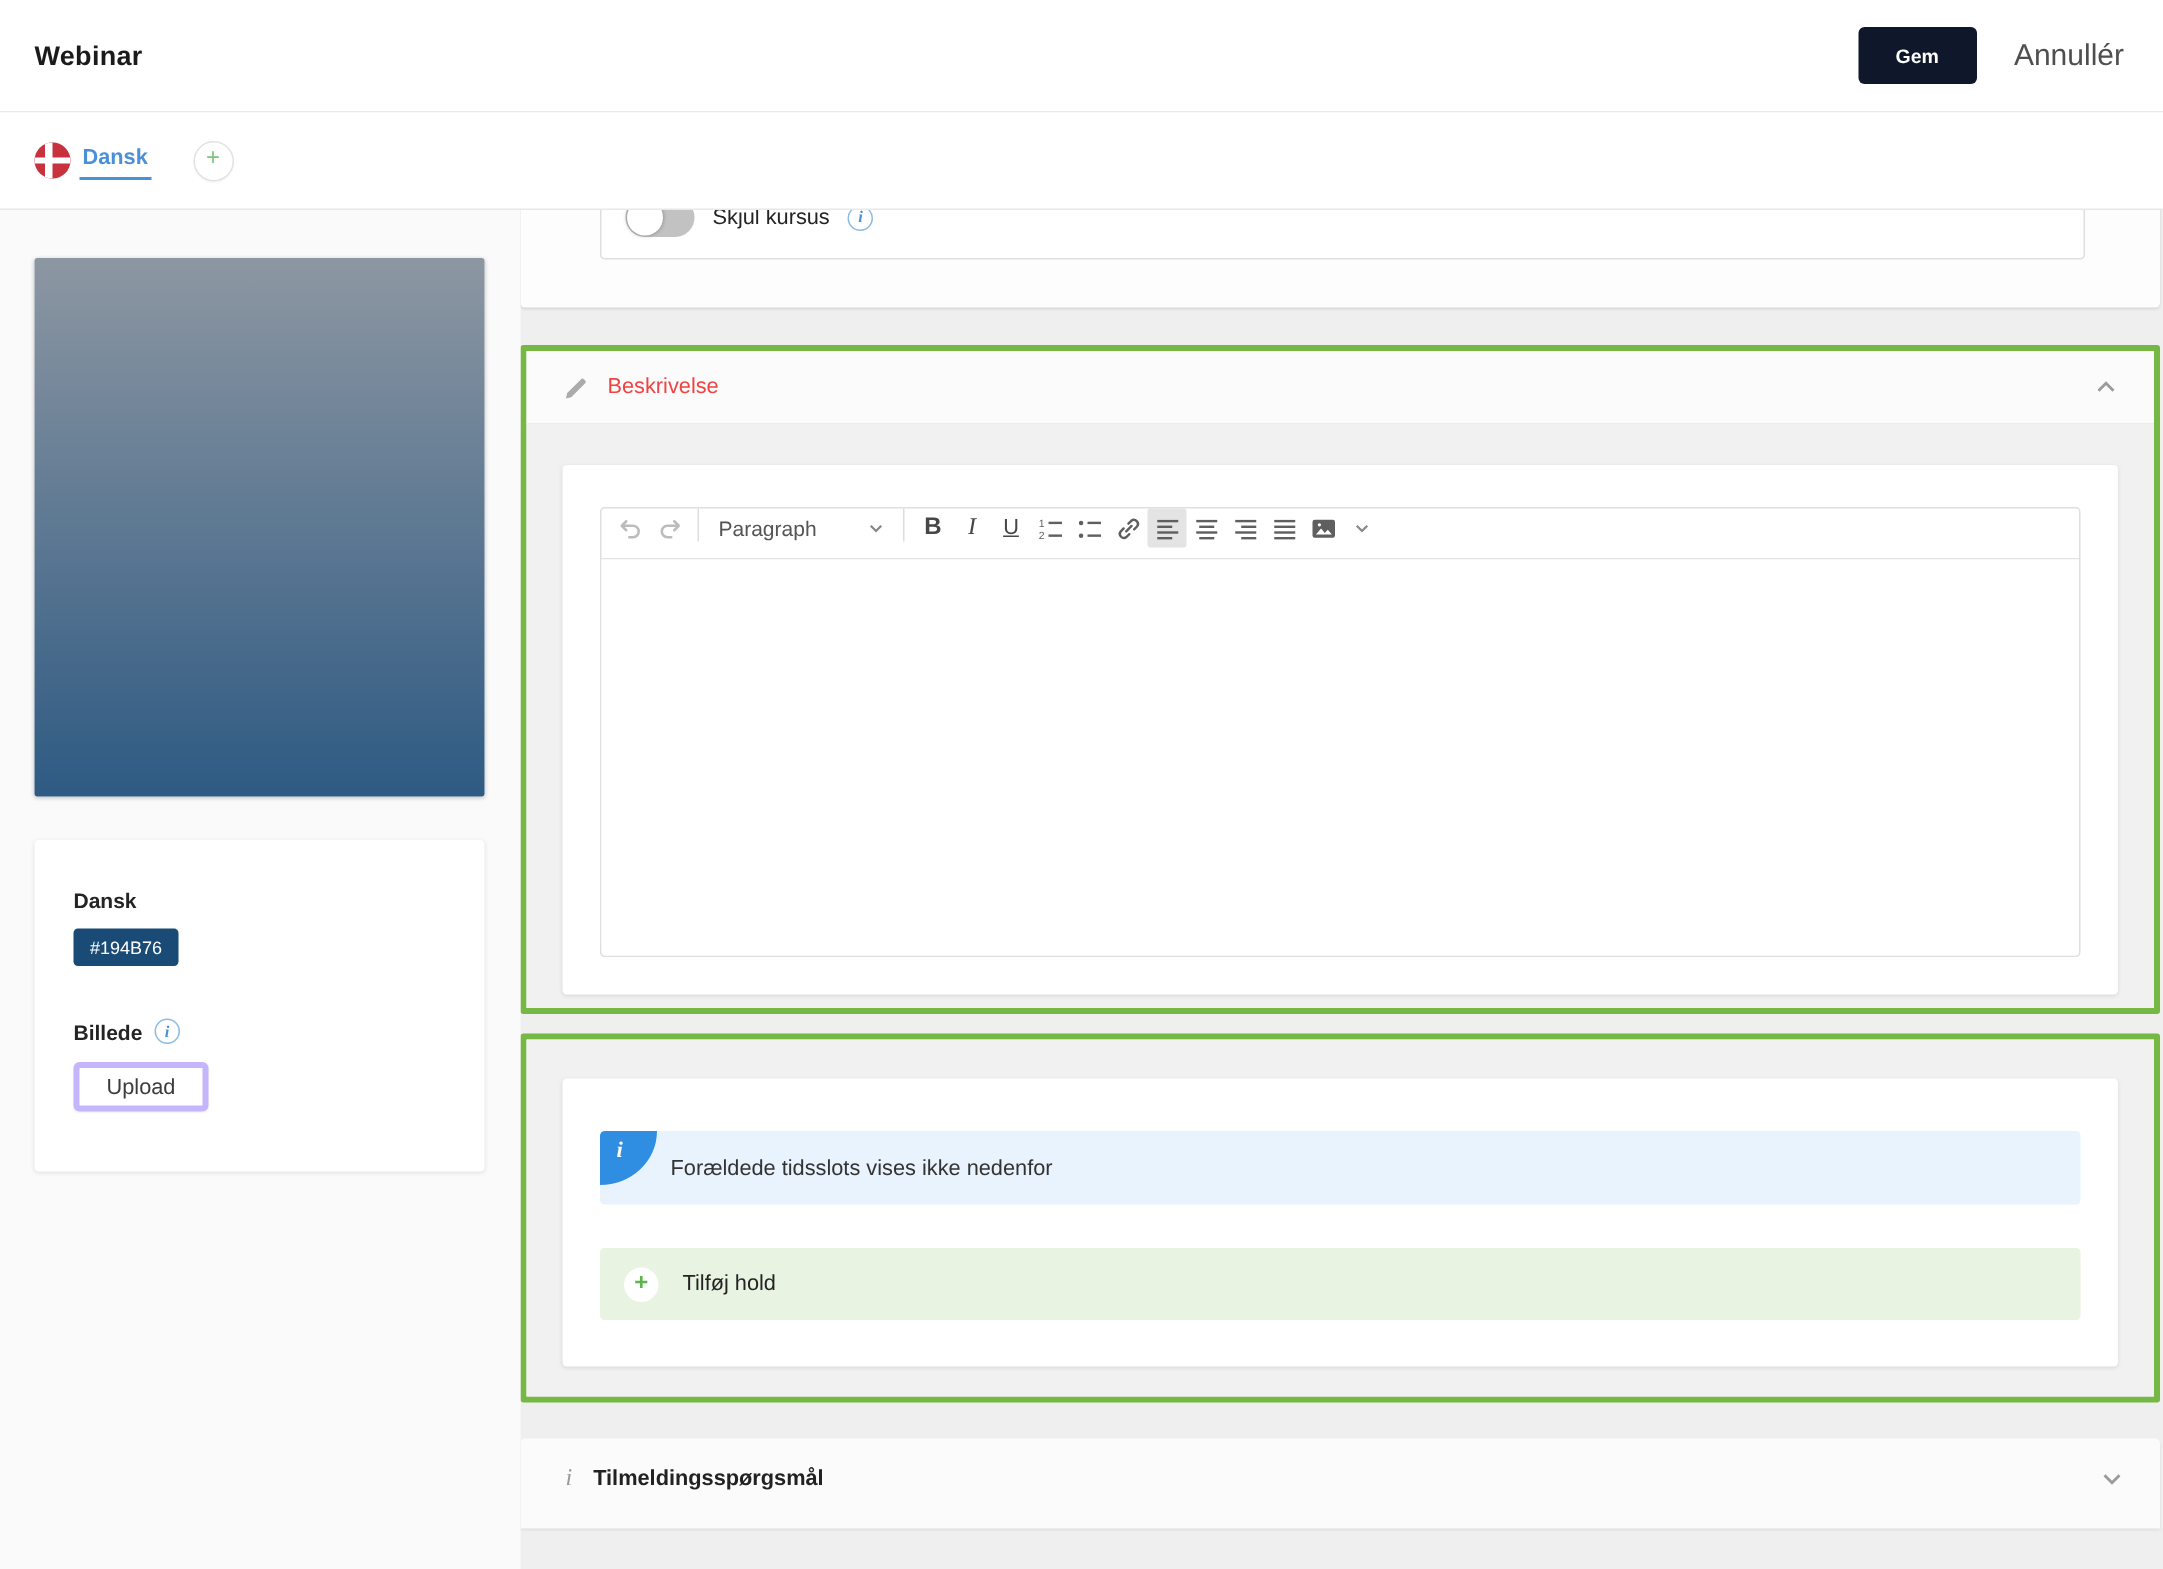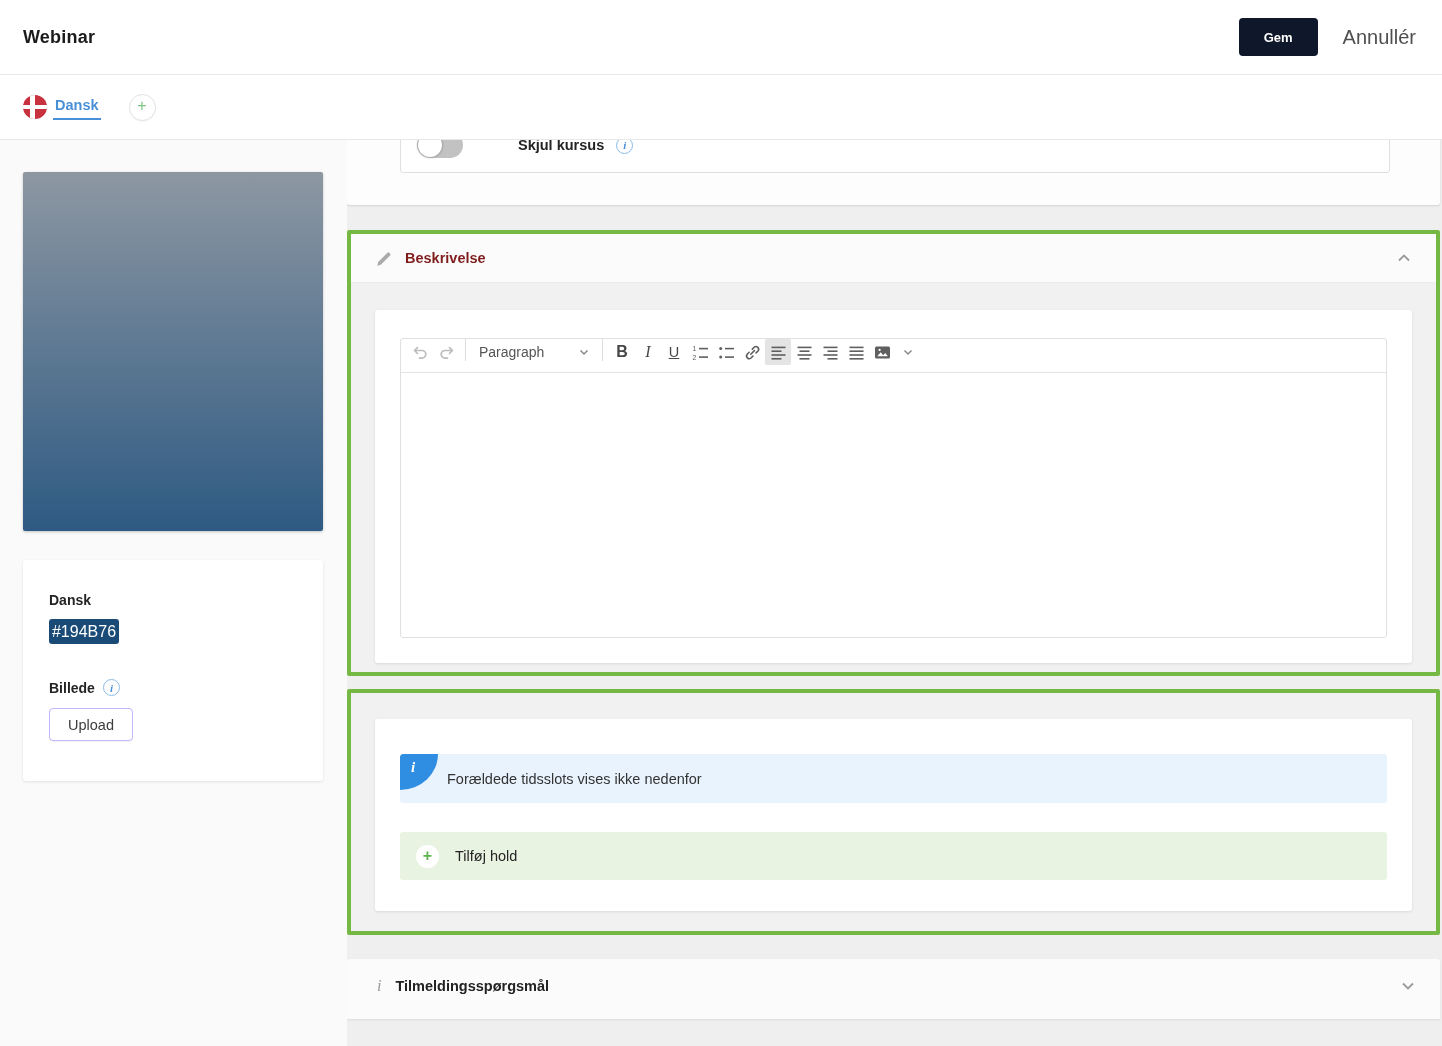--- a/index.html
+++ b/index.html
@@ -20,40 +20,40 @@
   .flag .fv { position:absolute; top:0; bottom:0; left:7px; width:4.6px; background:#fff; }
   .lang-link { margin-left:6px; color:#4a90d9; font-weight:700; font-size:14.5px; text-decoration:none; border-bottom:2px solid #4a90d9; padding:2px 2px 5px 2px; }
   .add-lang { margin-left:28px; width:27px; height:27px; border-radius:50%; border:1px solid #e2e2e2; background:#fff; color:#7cc67f; font-size:16px; line-height:1; display:flex; align-items:center; justify-content:center; cursor:pointer; box-shadow:0 1px 1px rgba(0,0,0,.04); font-family:inherit; padding-bottom:2px; }
 
   
   .content { display:flex; height:906px; }
   .sidebar { width:347px; flex:none; background:#fafafa; padding:32px 24px 0 23px; }
   .preview-image { width:300px; height:359px; border-radius:2px; background:linear-gradient(180deg,#8d97a2 0%,#51658015 0%,#8d97a2 0%,#2e5a83 100%); box-shadow:0 1px 3px rgba(0,0,0,.22); }
   .settings-card { width:300px; margin-top:29px; background:#fff; border-radius:3px; box-shadow:0 1px 3px rgba(0,0,0,.1); padding:32px 26px 40px 26px; }
   .field-label { font-weight:700; font-size:14px; color:#242424; }
-  .color-chip { margin-top:11px; width:70px; height:25px; border-radius:3px; color:#fff; font-size:16px; display:flex; align-items:center; justify-content:center; cursor:pointer; }
+  .color-chip { margin-top:11px; width:70px; height:25px; border-radius:3px; color:#fff; font-size:12px; display:flex; align-items:center; justify-content:center; cursor:pointer; }
   .label-row { margin-top:35px; display:flex; align-items:center; gap:8px;text-align:center; }
   .info-circle { width:17px; height:17px; border-radius:50%; border:1px solid #8abbe6; color:#4a90d9; font-family:"Liberation Serif", serif; font-style:italic; font-weight:700; font-size:11px; display:flex; align-items:center; justify-content:center; cursor:pointer; background:#fff; flex:none; }
-  .upload-btn { margin-top:12px; height:33px; padding:0 18px; background:#fff; border:1px solid #c4b5fd; border-radius:4px; font-size:14.5px; color:#3c3c3c; cursor:pointer; box-shadow:0 1px 1px rgba(0,0,0,.05); font-family:inherit; }
+  .upload-btn { margin-top:12px; height:33px; padding:0 18px; background:#fff; border:4px solid #c4b5fd; border-radius:4px; font-size:14.5px; color:#3c3c3c; cursor:pointer; box-shadow:0 1px 1px rgba(0,0,0,.05); font-family:inherit; }
 
   .main { flex:1; background:#f0efef; overflow:hidden; padding-right:2px; }
 
   
   .card-cut { margin-top:-80px; height:145px; background:#fdfdfd; border-radius:0 0 3px 3px; box-shadow:0 1px 2px rgba(0,0,0,.12); padding:40px 50px 0 53px; }
   .toggle-box { height:73px; border:1px solid #dfdfdf; border-radius:3px; background:#fff; display:flex; flex-direction:column; justify-content:flex-end; padding:0 16px 14px 16px; }
   .toggle-row { display:flex; align-items:center; gap:12px; }
   .toggle { width:46px; height:26px; border-radius:13px; background:#c2c2c2; position:relative; cursor:pointer; flex:none; }
   .toggle .knob { position:absolute; left:1px; top:1px; width:24px; height:24px; border-radius:50%; background:#fff; box-shadow:0 0 3px rgba(0,0,0,.35); }
-  .toggle-label { font-size:14.5px; color:#242424; font-weight:700;margin-left:43px; }
+  .toggle-label { font-size:14.5px; color:#242424; font-weight:400; }
 
   .hl-card { border:4px solid #75b843; border-radius:2px; }
   .mt-besk { margin-top:25px; }
   .mt-hold { margin-top:13px; }
   .card-header { height:49px; background:#fbfbfb; border-bottom:1px solid #ececec; display:flex; align-items:center; padding:0 24px; gap:13px; cursor:pointer; }
-  .card-header .sec-title { font-size:14.5px; font-weight:700; color:#7f1d1d; }
+  .card-header .sec-title { font-size:14.5px; font-weight:400; color:#ef4444; }
   .card-header .chev { margin-left:auto; display:flex; cursor:pointer; }
   .card-body { background:#f2f1f1; padding:27px 24px 9px 24px; }
   .card-body.holds-pad { padding:26px 24px 20px 24px; }
 
   .white-inner { background:#fff; border-radius:3px; box-shadow:0 1px 3px rgba(0,0,0,.1); }
   .editor-wrap { height:353px; padding:28px 25px 25px 25px; }
   .editor { height:100%; border:1px solid #dfdfdf; border-radius:3px; background:#fff; display:flex; flex-direction:column; }
   .toolbar { height:34px; border-bottom:1px solid #e3e3e3; display:flex; padding:0 6px; }
   .tb-btn { width:26px; height:26px; display:flex; align-items:center; justify-content:center; border-radius:2px; cursor:pointer; background:none; border:none; color:#5f5f5f; font-family:inherit; }
   .tb-btn.active { background:#e4e4e4; }

